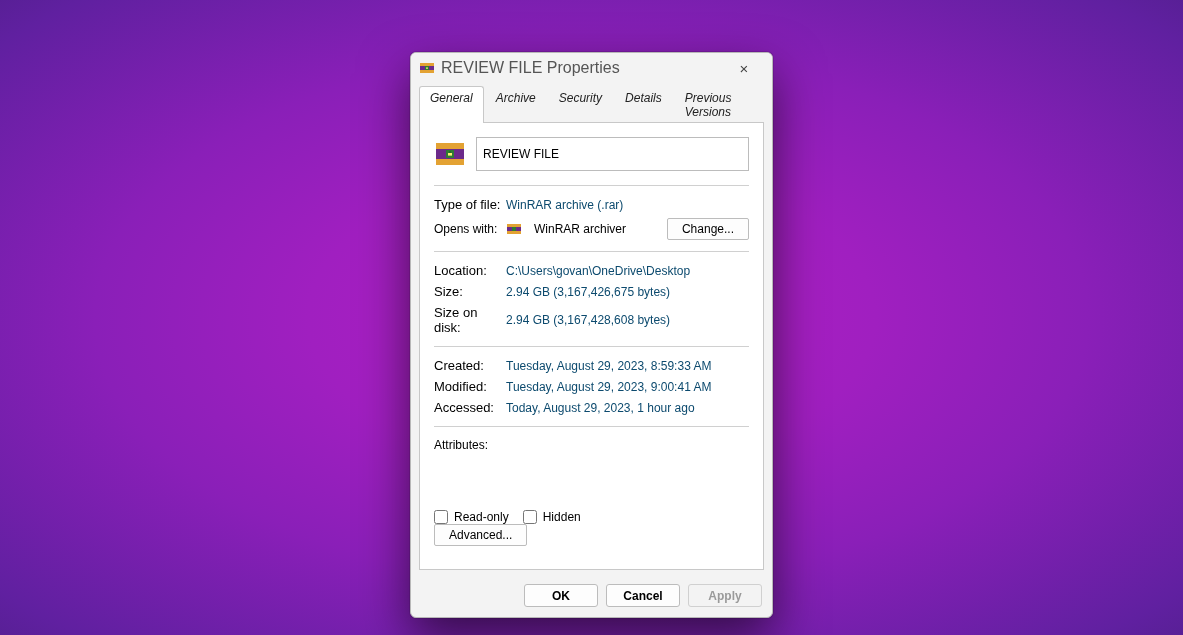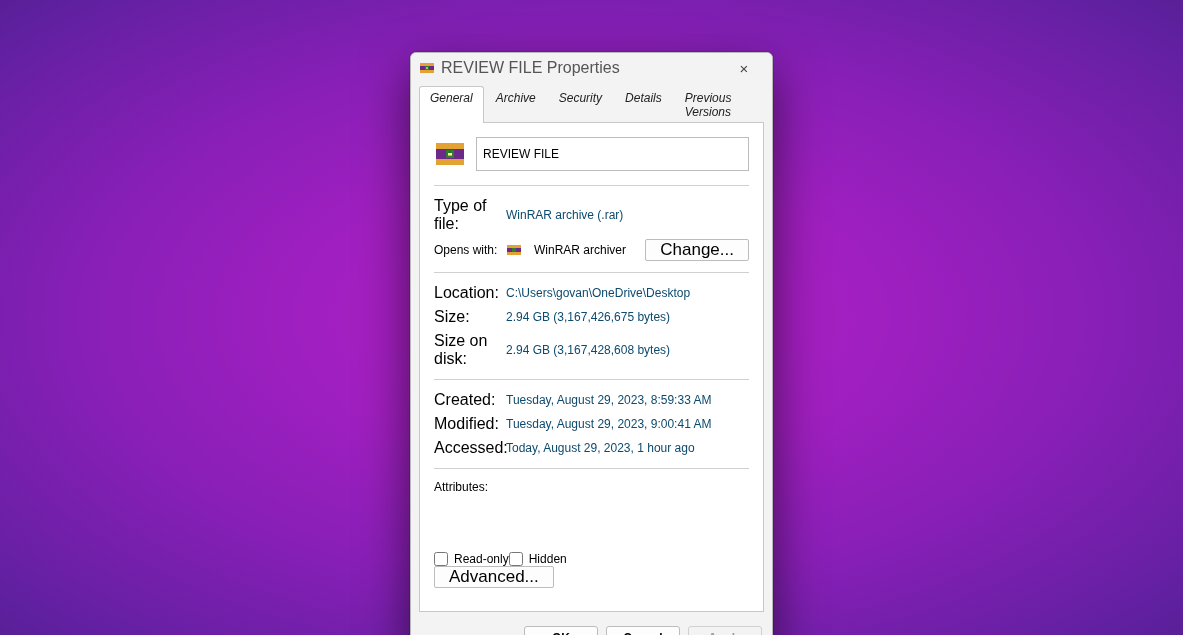--- a/index.html
+++ b/index.html
@@ -90,21 +90,21 @@
   }
   .row {
     display: flex;
     align-items: center;
     padding: 3px 0;
   }
   .row .label {
     width: 72px;
     flex: 0 0 72px;
     color: #000;
-    font-size: 16px;
+    font-size: 13px;
   }
   .row .value {
     flex: 1;
     color: #0c4a6e;
     font-size: 12px;
   }
   .headrow {
     display: flex;
     align-items: center;
     gap: 10px;
@@ -120,21 +120,21 @@
     height: 34px;
     padding: 2px 6px;
     border: 1px solid #bcbcbc;
     font-size: 12px;
     font-family: inherit;
     outline: none;
   }
   .small-push {
     height: 22px;
     padding: 0 14px;
-    font-size: 17px;
+    font-size: 12px;
     background: #fdfdfd;
     border: 1px solid #bcbcbc;
     border-radius: 2px;
     cursor: default;
   }
   .opens-row {
     display: flex; align-items: center;
     padding: 3px 0;
   }
   .opens-row .label { width: 72px; flex: 0 0 72px; }
@@ -146,21 +146,21 @@
     width: 16px; height: 16px;
     display: flex; align-items: center; justify-content: center;
   }
   .attrs-row {
     display: flex; align-items: flex-start;
     padding: 3px 0;
     flex-direction: column;
   }
   .attrs-row .label { width: 72px; flex: 0 0 72px; }
   .attrs-mid {
-    display: flex; align-items: center; 
+    display: flex; align-items: center; gap: 14px;
     flex: 1;
   }
   .chk {
     display: flex; align-items: center; gap: 6px;
     font-size: 12px;
   }
   .chk input { width: 14px; height: 14px; margin: 0; }
   .footer {
     display: flex; justify-content: flex-end; gap: 8px;
     padding: 6px 10px 10px 10px;

